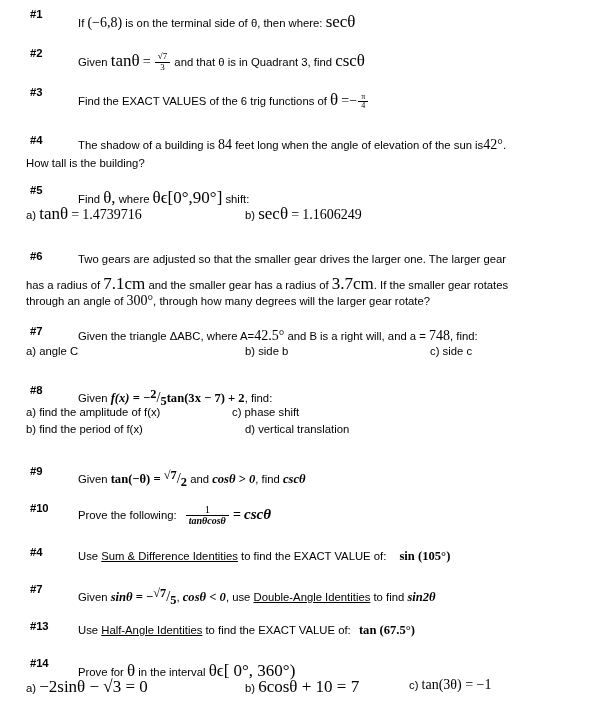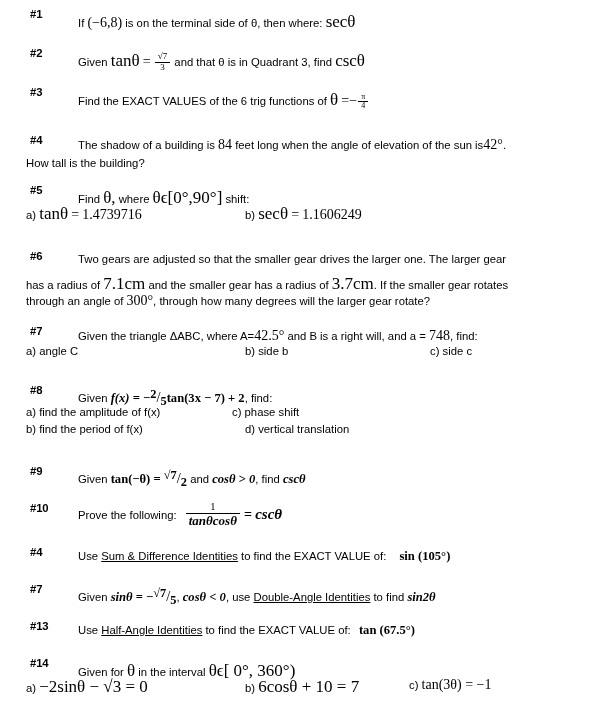--- a/index.html
+++ b/index.html
@@ -95,21 +95,21 @@
   }
   .frac > .bot {
     display: block;
     padding: 0 3px;
   }
   .frac.small { font-size: 9px; vertical-align: -0.42em; }
   .frac.small > .top { font-size: 9px; }
   .frac.small > .bot { font-size: 9px; }
   .frac.tiny { font-size: 8px; vertical-align: -0.40em; }
   .frac.wide > .top { font-size: 10.5px; }
-  .frac.wide > .bot { font-size: 13px; font-style: italic; font-weight: 700; text-align: right; }
+  .frac.wide > .bot { font-size: 10px; font-style: italic; font-weight: 700; text-align: right; }
   
   .sfrac {
     display: inline-block;
     font-family: "Liberation Serif", serif;
     white-space: nowrap;
   }
   .sfrac > .n {
     font-size: 12.4px;
     font-weight: 700;
     vertical-align: 0.30em;
@@ -319,21 +319,21 @@
       <span>Use</span>
       <span class="u">Half-Angle Identities</span>
       <span>to find the EXACT VALUE of:</span>
       <span class="mnb" style="margin-left:5px;">tan (67.5°)</span>
     </div>
   </div>
 
   <div class="prob" style="top:657px;">
     <span class="num">#14</span>
     <div class="body">
-      <span>Given for</span>
+      <span>Prove for</span>
       <span class="mi">θ</span>
       <span>in the interval</span>
       <span class="mi">θϵ[ 0°, 360°)</span>
     </div>
     <div class="parts" style="top:20px;">
       <div class="part" style="left:0px;">
         <span>a)</span>
         <span class="mi">−2sinθ − √3 = 0</span>
       </div>
       <div class="part" style="left:219px;">

